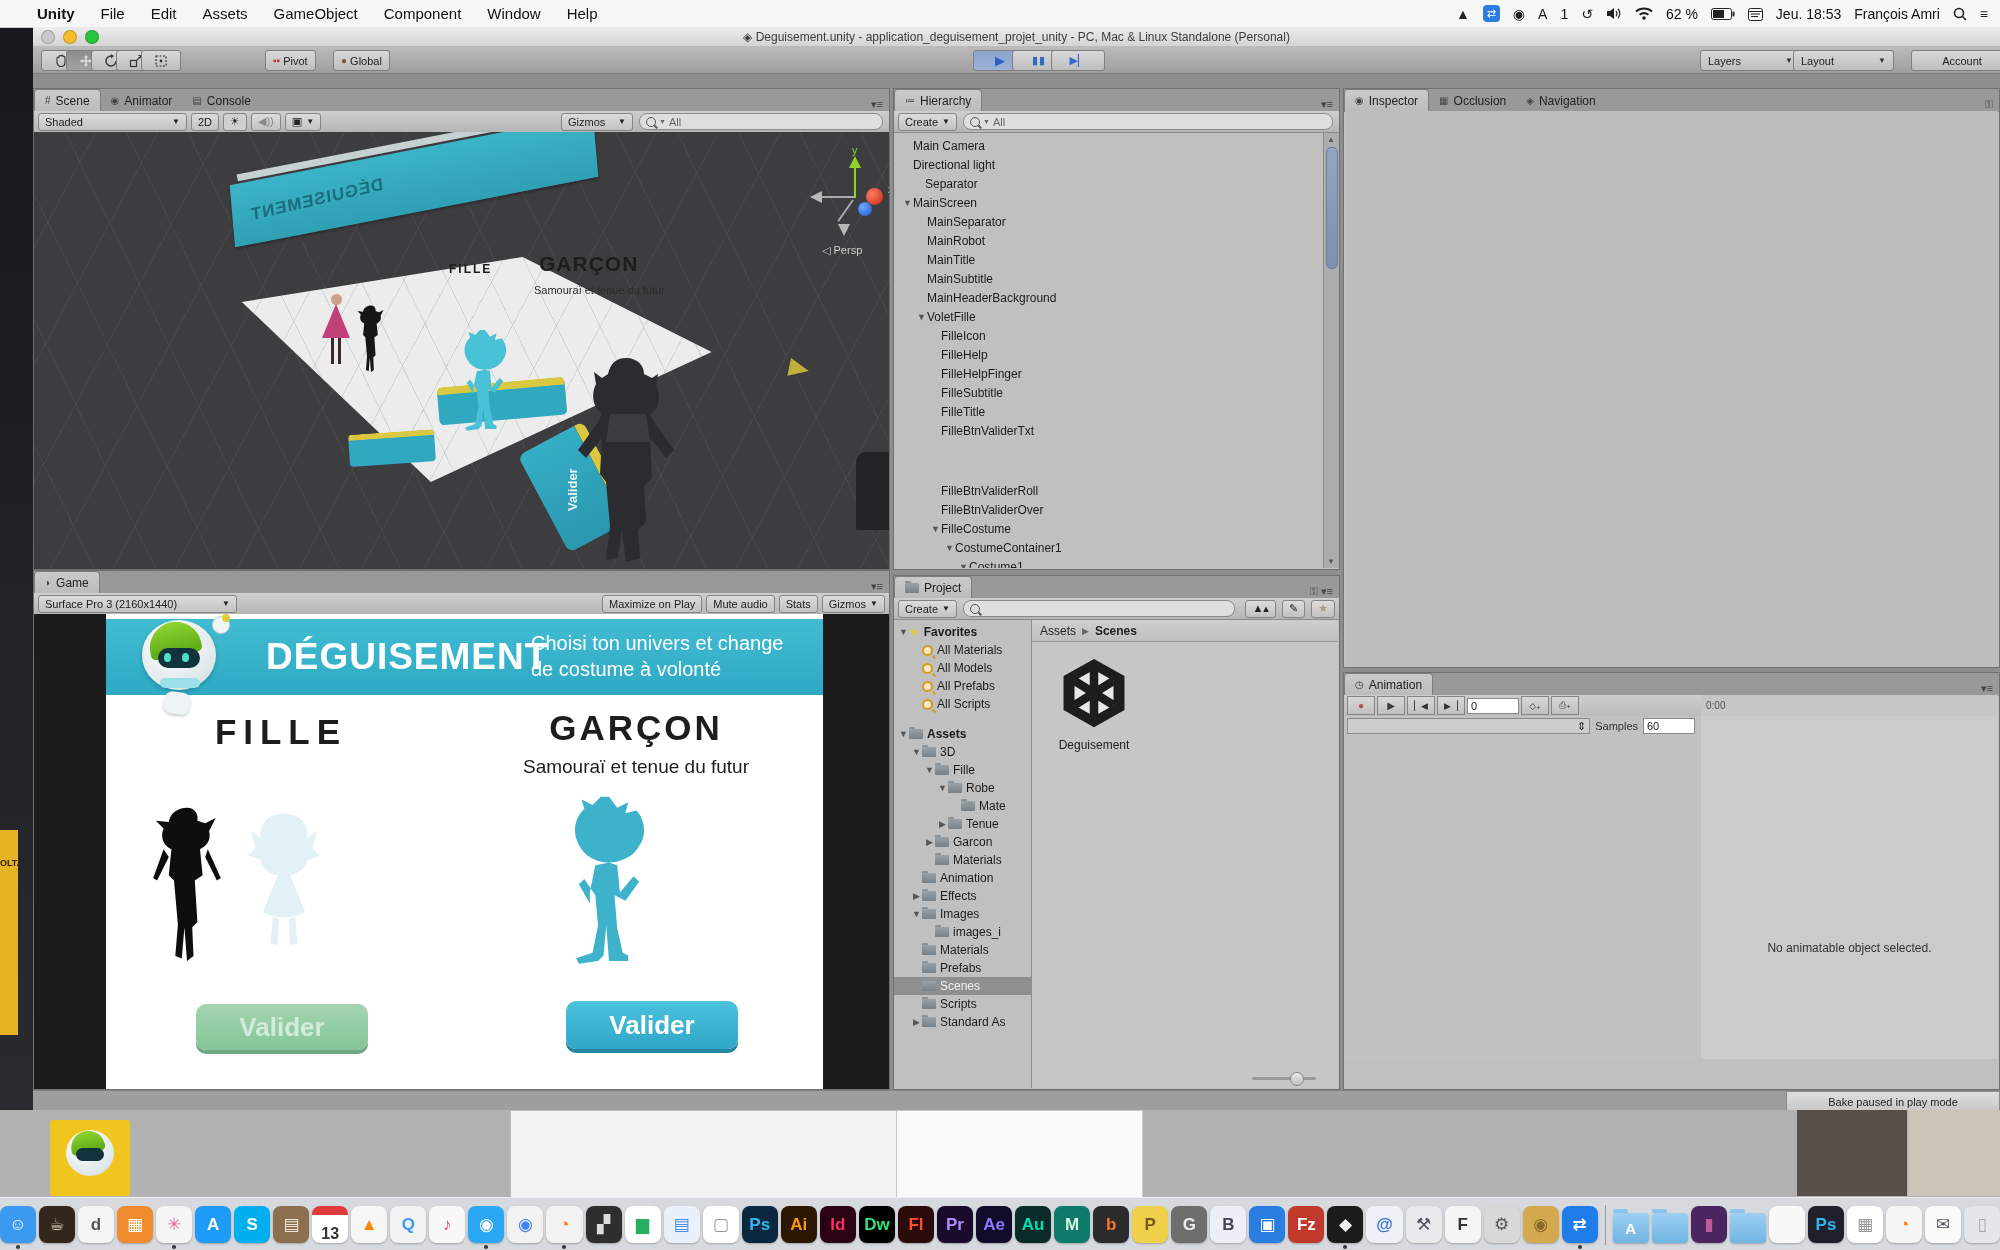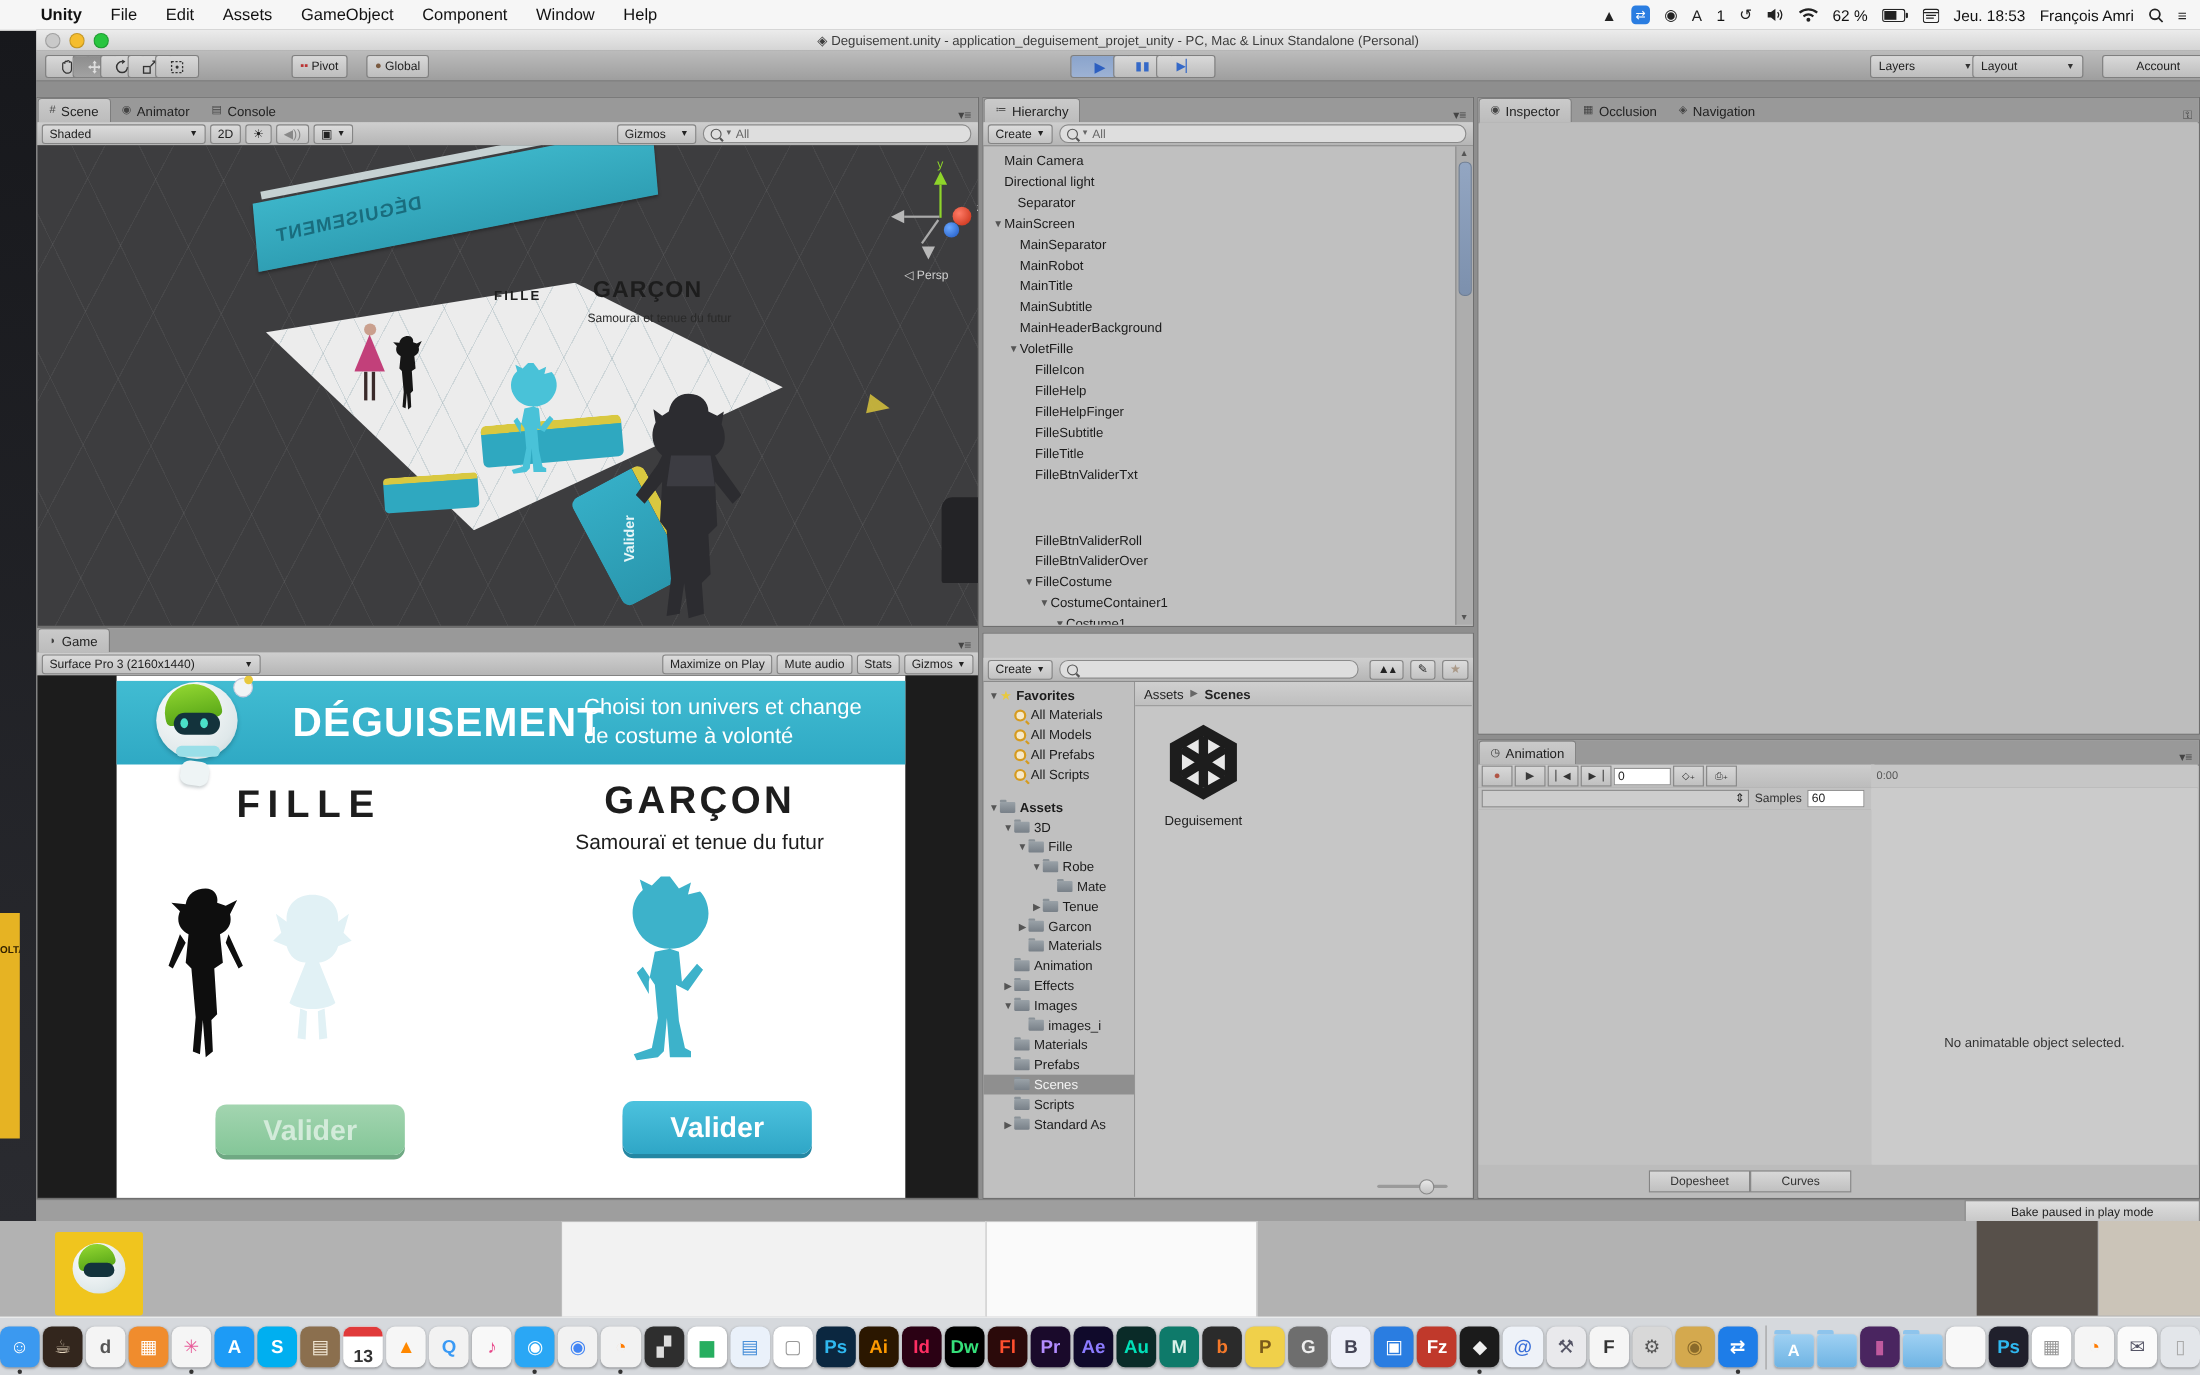--- a/index.html
+++ b/index.html
@@ -521,20 +521,27 @@
         </div>
       </div>
     <div class="vscroll" style="right:0;top:44px;bottom:1px;">
       <div class="sarrow" style="top:2px;">▲</div>
       <div class="vthumb" style="top:14px;height:120px;"></div>
       <div class="sarrow" style="bottom:2px;">▼</div>
     </div>
   </div>
 
   <div class="abs panel" style="left:893px;top:575px;width:447px;height:515px;">
+    <div class="tabstrip">
+      <div class="tab active">
+          <span class="folder" style="margin-right:0;"></span>
+          <span>Project</span>
+        </div>
+      <div class="strip-right">⚿ ▾≡</div>
+    </div>
     <div class="ptoolbar">
       <div class="pbtn">
           <span>Create</span>
           <span class="dd">▼</span>
         </div>
       <div class="search" style="flex:1;margin:0 6px;">
           <span class="mag"></span>
         </div>
       <div class="pbtn" style="margin-right:2px;">▲▴</div>
       <div class="pbtn" style="margin-right:2px;">✎</div>
@@ -720,28 +727,20 @@
     </div>
 
     <div class="abs" style="left:0;top:43px;width:357px;height:20px;background:#c2c2c2;border-bottom:1px solid #a5a5a5;display:flex;align-items:center;font-size:11px;color:#333;">
       <div class="field" style="flex:1;margin-left:3px;background:#cdcdcd;text-align:right;">⇕</div>
       <span style="margin:0 5px;">Samples</span>
       <div class="field" style="width:44px;background:#fff;margin-right:6px;">60</div>
     </div>
     <div class="abs" style="left:0;top:63px;width:357px;bottom:30px;background:#c2c2c2;border-right:1px solid #9a9a9a;"></div>
     <div class="abs" style="left:357px;top:43px;right:1px;bottom:30px;background:#cbcbcb;">
       <div style="position:absolute;left:0;right:0;top:225px;text-align:center;font-size:12px;color:#333;">No animatable object selected.</div>
-    </div>
-    <div class="abs" style="left:0;top:auto;bottom:1px;right:1px;height:29px;background:#bcbcbc;display:flex;align-items:center;">
-      <div class="abtn" style="margin-left:155px;width:90px;height:18px;font-size:11px;">
-          <span>Dopesheet</span>
-        </div>
-      <div class="abtn" style="width:90px;height:18px;font-size:11px;">
-          <span>Curves</span>
-        </div>
     </div>
   </div>
 
   <div class="abs" style="left:33px;top:1090px;width:1967px;height:20px;background:#9e9e9e;border-top:1px solid #828282;"></div>
   <div class="abs" style="left:1786px;top:1091px;width:212px;height:20px;background:linear-gradient(#dedede,#c6c6c6);border:1px solid #8a8a8a;font-size:11px;color:#222;display:flex;align-items:center;justify-content:center;">
     <span>Bake paused in play mode</span>
   </div>
 
   <div class="abs" style="left:0;top:1110px;width:2000px;height:87px;background:#b2b2b2;">
     <div class="abs" style="left:50px;top:10px;width:80px;height:76px;background:#f0c51e;border-radius:3px;overflow:hidden;">

